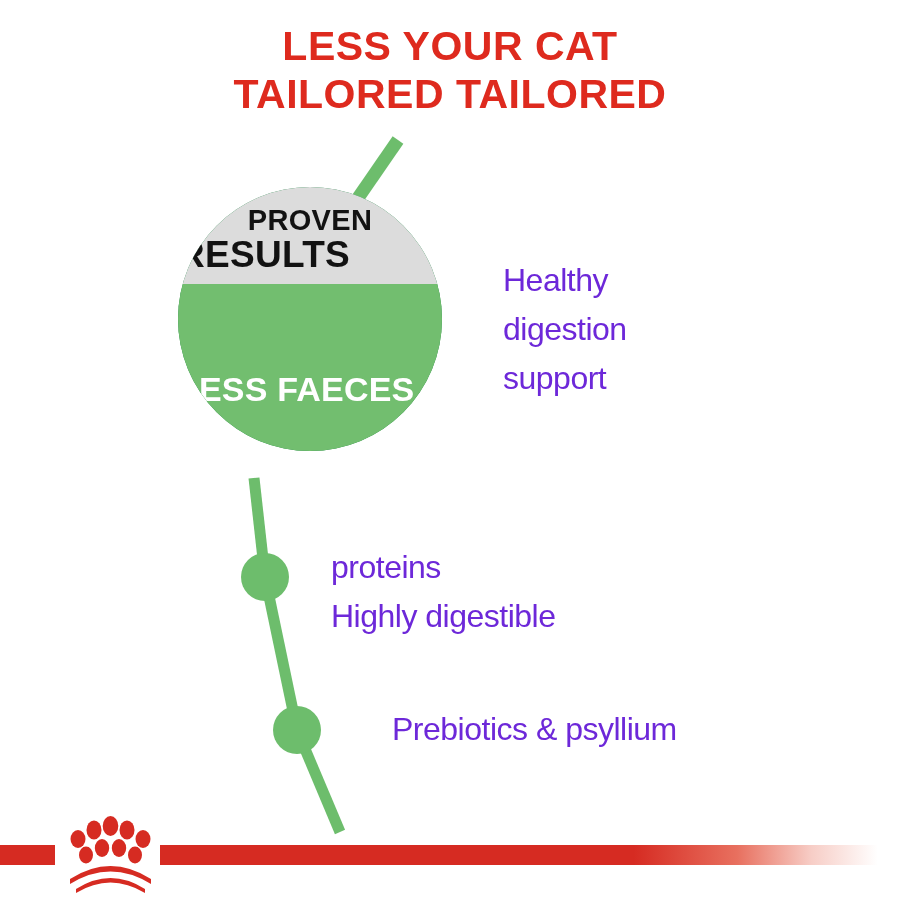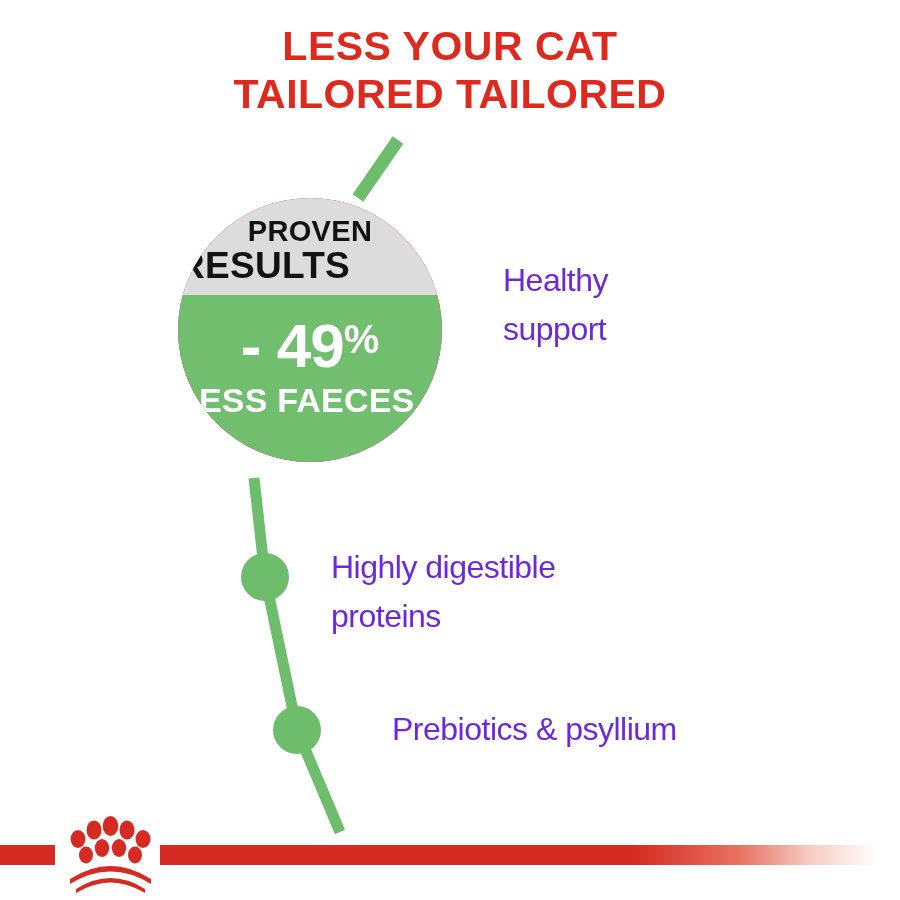--- a/index.html
+++ b/index.html
@@ -43,26 +43,26 @@
     left: 0;
     top: 0;
     width: 900px;
     height: 900px;
   }
 
   
   .badge {
     position: absolute;
     left: 178px;
-    top: 198px;
+    top: 187px;
     width: 264px;
     height: 264px;
     border-radius: 50%;
     overflow: hidden;
-    background: #be185d;
+    background: #15803d;
     text-decoration: underline;
   }
   .badge-top {
     position: absolute;
     left: 0; top: 0;
     width: 264px;
     height: 97px;
     background: #DCDCDC;
   }
   .badge-bottom {
@@ -198,32 +198,32 @@
 
     <circle cx="265" cy="577" r="24" fill="#6DBD6C"></circle>
     <circle cx="297" cy="730" r="24" fill="#6DBD6C"></circle>
   </svg>
 
   <div class="badge noselect">
     <div class="badge-top"></div>
     <div class="badge-bottom"></div>
     <div class="badge-proven">PROVEN</div>
     <div class="badge-results">RESULTS</div>
-    <div class="badge-pct"><span>- 49</span><span class="sym">%</span></div>
     <div class="badge-sub">LESS FAECES</div>
   </div>
 
   <div class="feature feature-1 noselect">
     <span class="tline">Healthy</span>
+    <span class="tline">digestion</span>
     <span class="tline">support</span>
   </div>
 
   <div class="feature feature-2 noselect">
+    <span class="tline">proteins</span>
     <span class="tline">Highly digestible</span>
-    <span class="tline">proteins</span>
   </div>
 
   <div class="feature feature-3 noselect">
     <span class="tline">Prebiotics &amp; psyllium</span>
   </div>
 
   <div class="footer">
     <div class="bar-left"></div>
     <div class="bar-right"></div>
 

